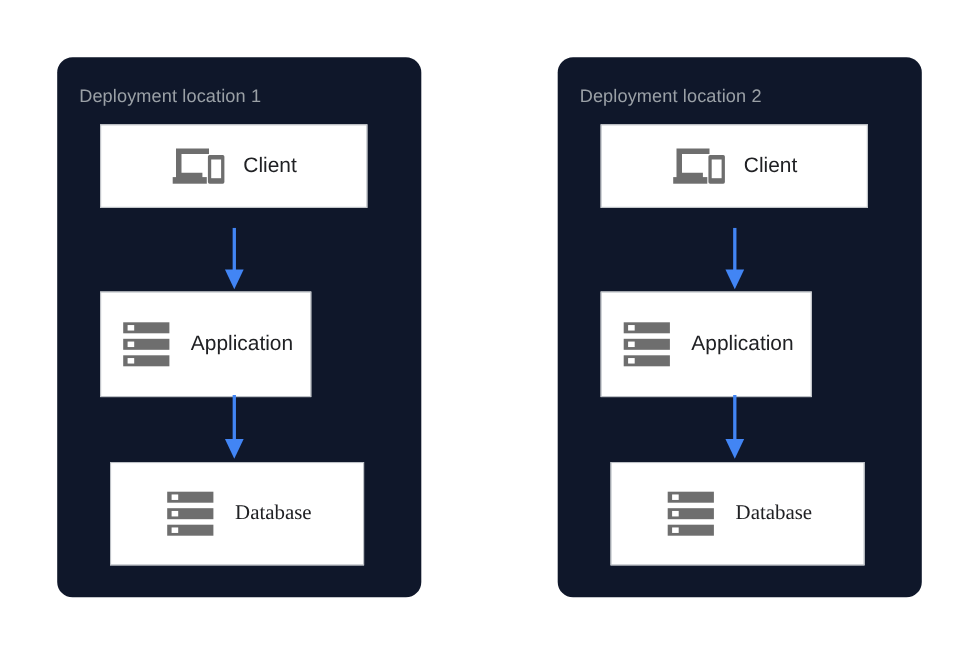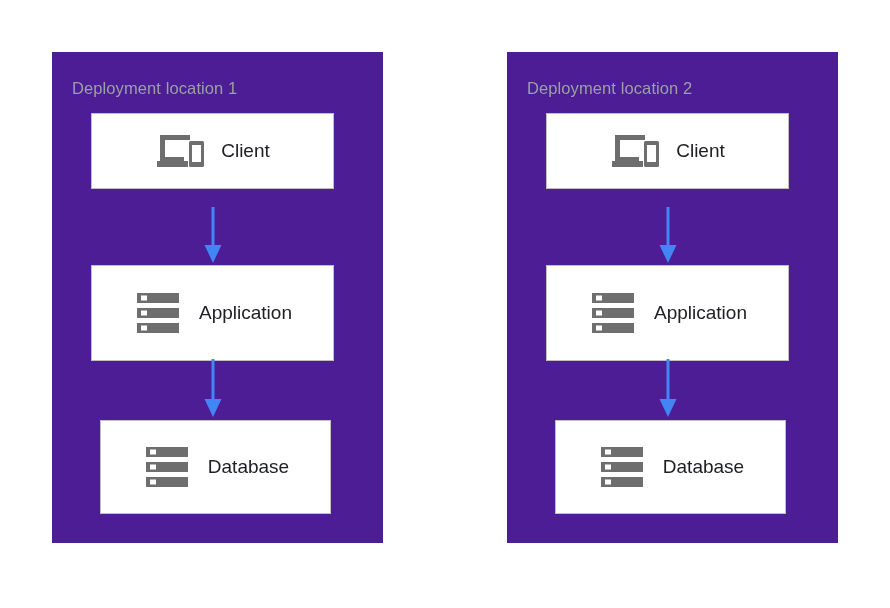--- a/index.html
+++ b/index.html
@@ -21,22 +21,23 @@
     height: 608px;
     background: #ffffff;
   }
 
   
   .panel {
     position: absolute;
     top: 52px;
     width: 331px;
     height: 491px;
-    background: #4c1d95;
+    background: #0f172a;
     box-sizing: border-box;
+    border-radius: 14px;
   }
   .panel.left  { left: 52px; }
   .panel.right { left: 507px; }
 
   .panel-title {
     position: absolute;
     top: 26px;
     left: 20px;
     font-size: 16.5px;
     line-height: 20px;
@@ -50,22 +51,22 @@
     position: absolute;
     background: #ffffff;
     border: 1px solid #bdc1c6;
     box-sizing: border-box;
     display: flex;
     flex-direction: row;
     align-items: center;
     justify-content: center;
   }
   .node.client      { left: 39px; top: 61px;  width: 243px; height: 76px; }
-  .node.application { left: 39px; top: 213px; width: 243px; height: 96px; }
-  .node.database    { left: 48px; top: 368px; width: 231px; height: 94px; }
+  .node.application { left: 39px; top: 213px; width: 192px; height: 96px; }
+  .node.database    { left: 48px; top: 368px; width: 231px; height: 94px; font-family: Liberation Serif, serif; }
 
   .node-icon {
     flex: 0 0 auto;
     width: 52px;
     height: 48px;
     display: flex;
     align-items: center;
     justify-content: center;
     margin-right: 14px;
   }

